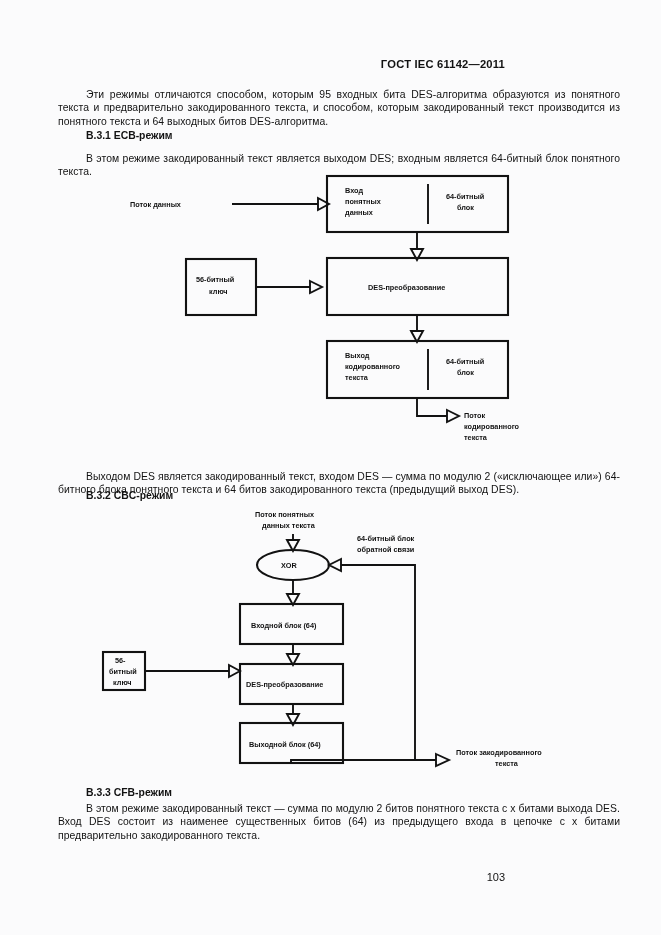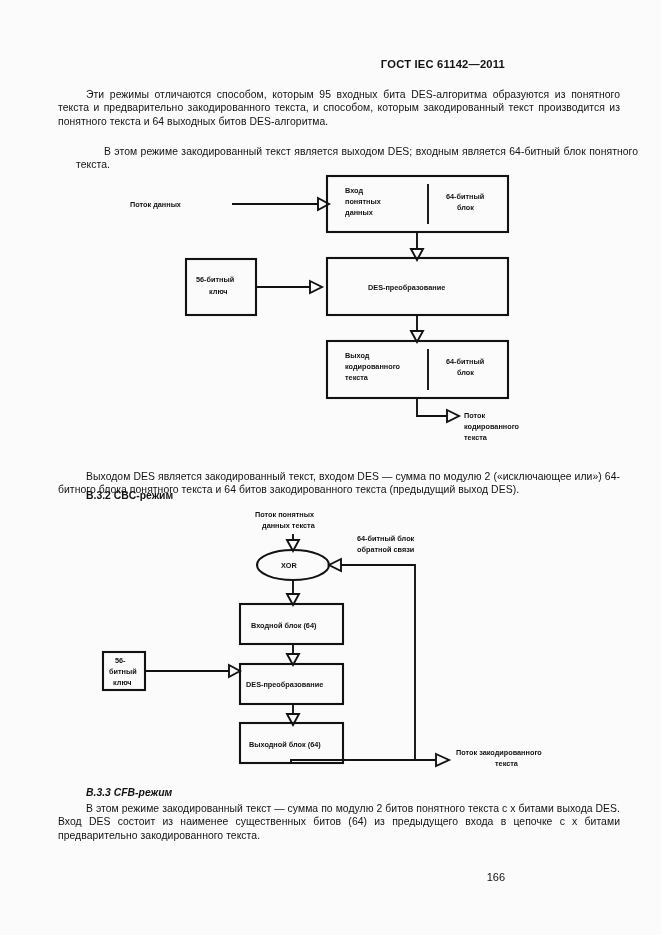--- a/index.html
+++ b/index.html
@@ -64,22 +64,23 @@
 </style>
 </head>
 <body>
 
 <div class="page">
 
   <div class="header">ГОСТ IEC 61142—2011</div>
 
   <div class="body-text indent" style="top:88px;">Эти режимы отличаются способом, которым 95 входных бита DES-алгоритма образуются из понятного текста и предварительно закодированного текста, и способом, которым закодированный текст производится из понятного текста и 64 выходных битов DES-алгоритма.</div>
 
+  <div class="sect" style="top:130px;">В.3.1  ECB-режим</div>
 
-  <div class="body-text indent" style="top:145px;margin-left:18px;">В этом режиме закодированный текст является выходом DES; входным является 64-битный блок понятного текста.</div>
+  <div class="body-text indent" style="top:152px;">В этом режиме закодированный текст является выходом DES; входным является 64-битный блок понятного текста.</div>
 
   <svg class="dgm" style="left:0px; top:168px;" width="661" height="290" viewBox="0 0 661 290">
 
     <text x="130" y="39">Поток данных</text>
 
     <line x1="232" y1="36" x2="318" y2="36" stroke-width="2.4"></line>
     <path d="M318,30 L329,36 L318,42 Z" fill="#121212" stroke="none"></path>
 
     <rect x="327" y="8" width="181" height="56"></rect>
     <line class="divider" x1="428" y1="16" x2="428" y2="56"></line>
@@ -166,19 +167,19 @@
 
     <rect x="240" y="217" width="103" height="40"></rect>
     <text x="249" y="241">Выходной блок (64)</text>
 
     <path d="M291,257 L291,254 L436,254" stroke-width="2.4"></path>
     <path d="M436,248 L449,254 L436,260 Z" fill="#121212" stroke="none"></path>
     <text x="456" y="249">Поток закодированного</text>
     <text x="495" y="260">текста</text>
   </svg>
 
-  <div class="sect" style="top:787px;font-style:italic;">В.3.3  CFB-режим</div>
+  <div class="sect" style="top:787px;">В.3.3  CFB-режим</div>
 
   <div class="body-text indent" style="top:802px;">В этом режиме закодированный текст — сумма по модулю 2 битов понятного текста с х битами выхода DES. Вход DES состоит из наименее существенных битов (64) из предыдущего входа в цепочке с х битами предварительно закодированного текста.</div>
 
-  <div class="pg-num">166</div>
+  <div class="pg-num">103</div>
 
 </div>
 
 </body></html>

